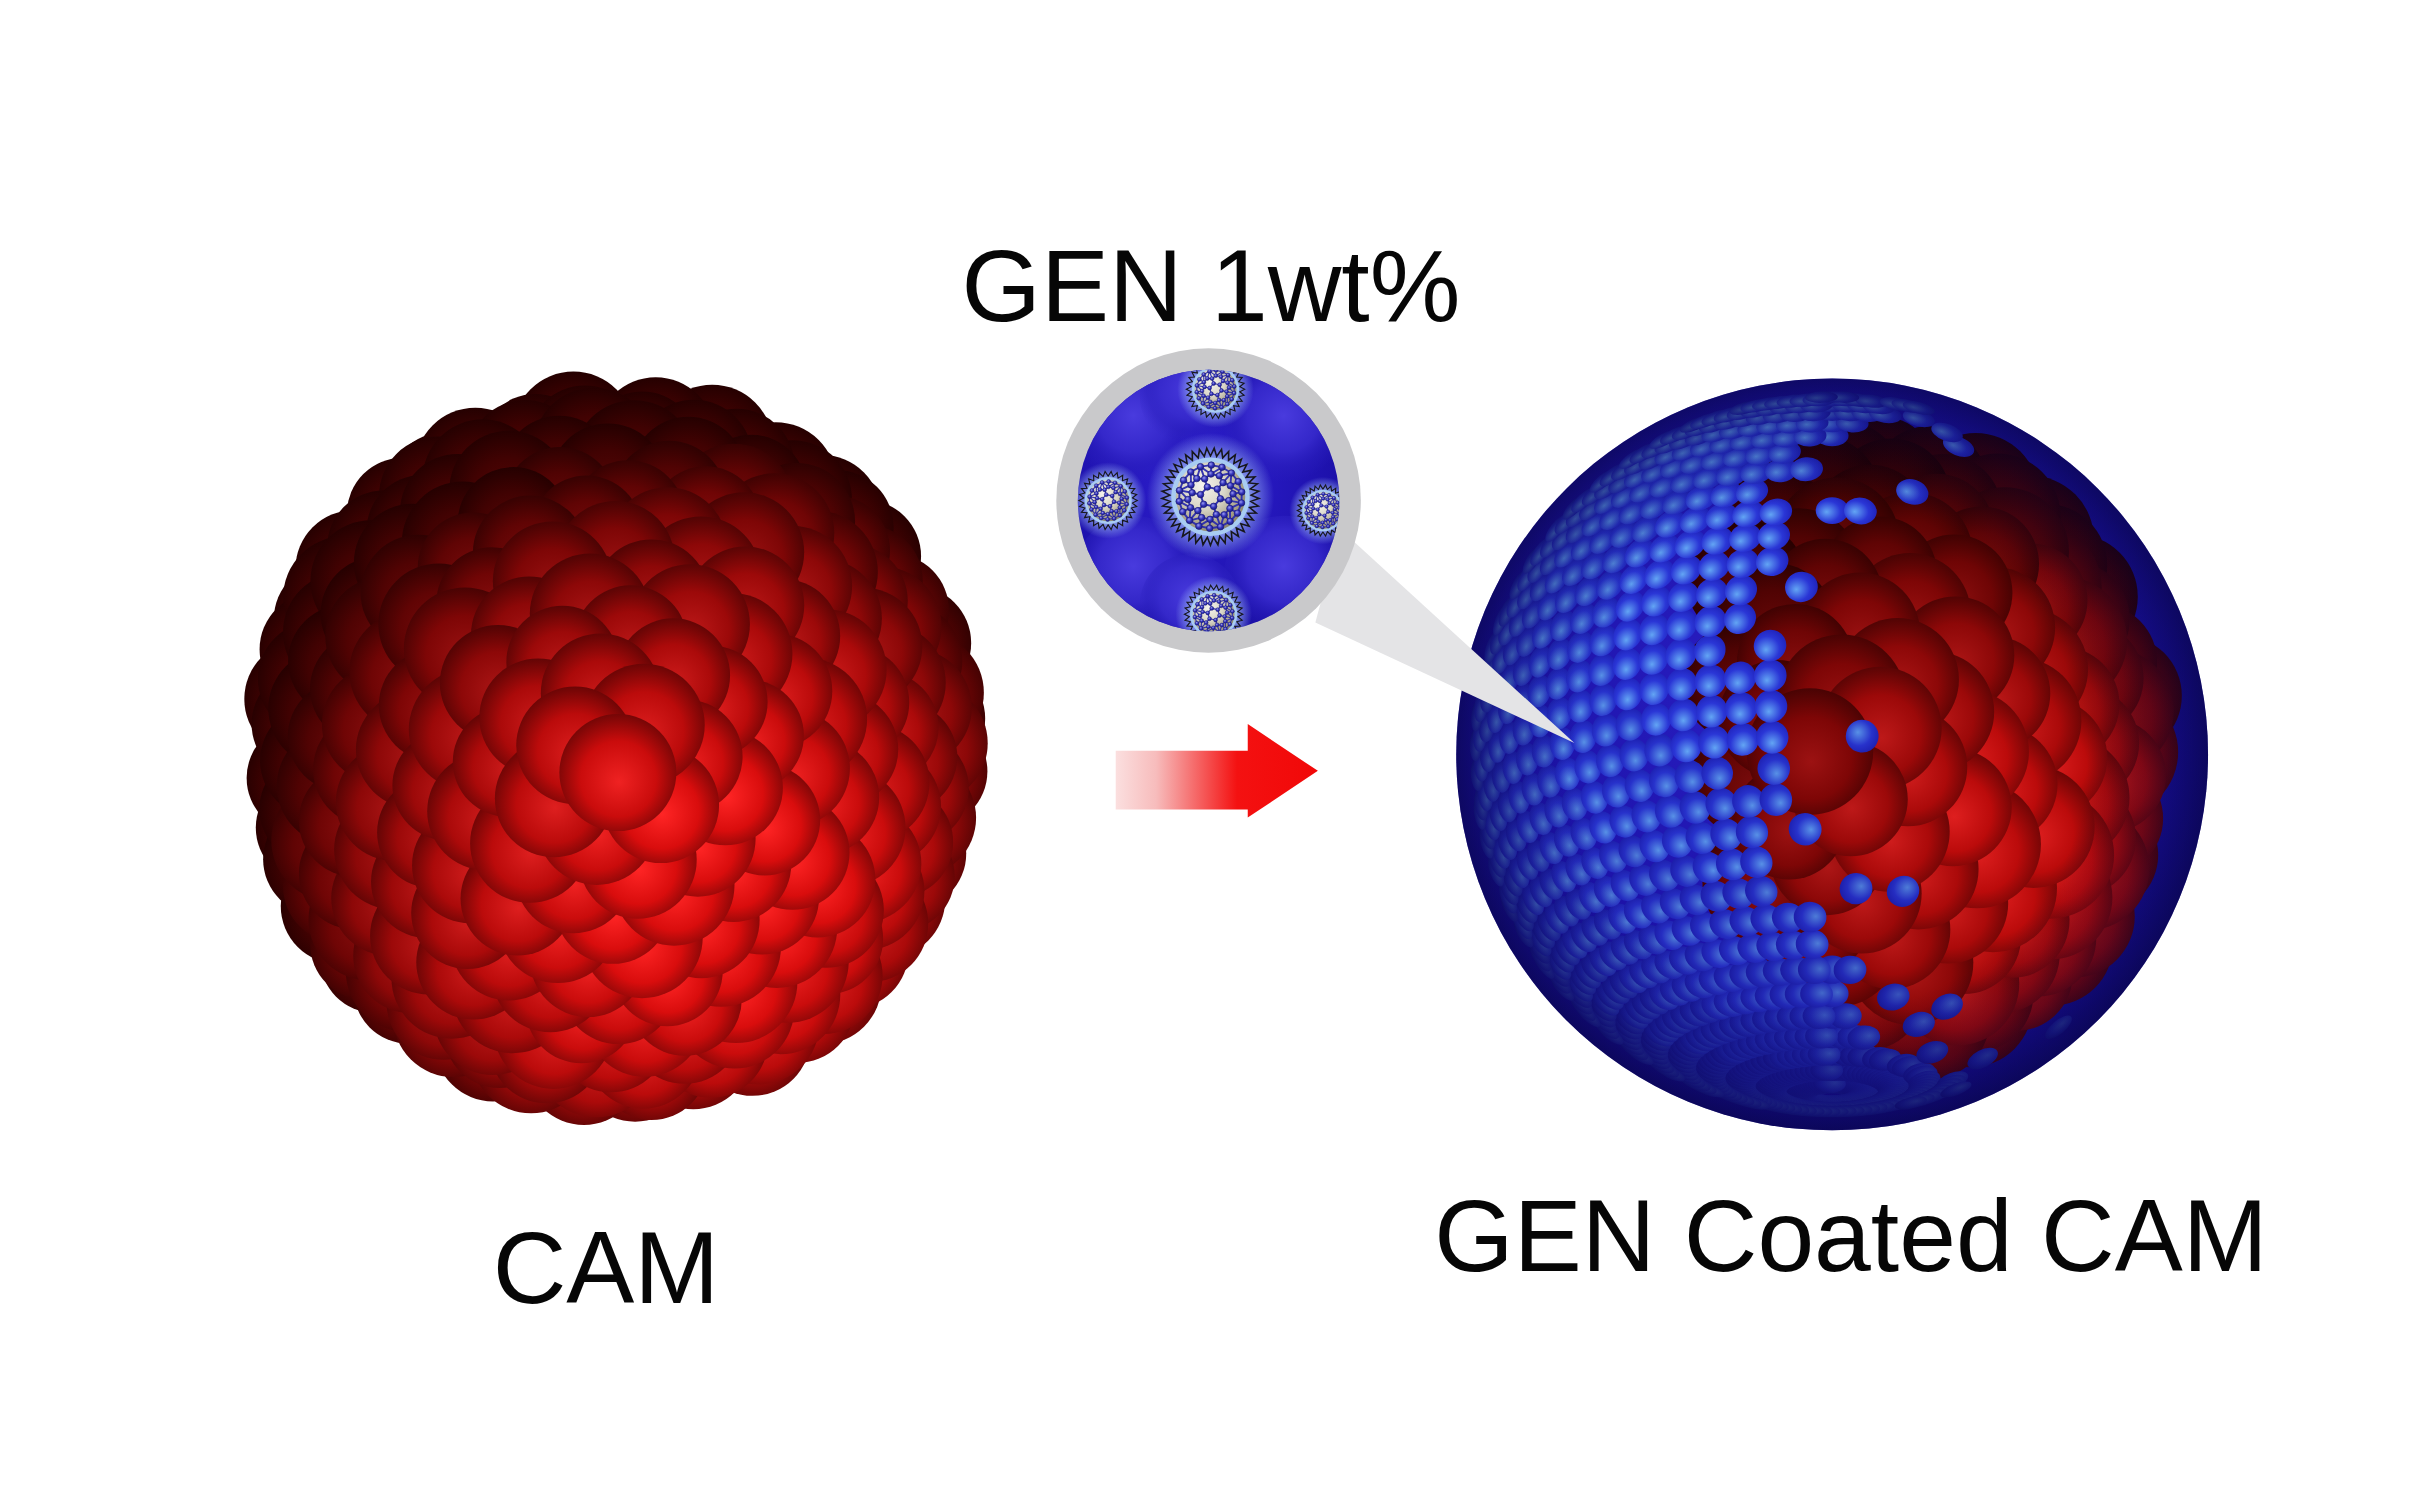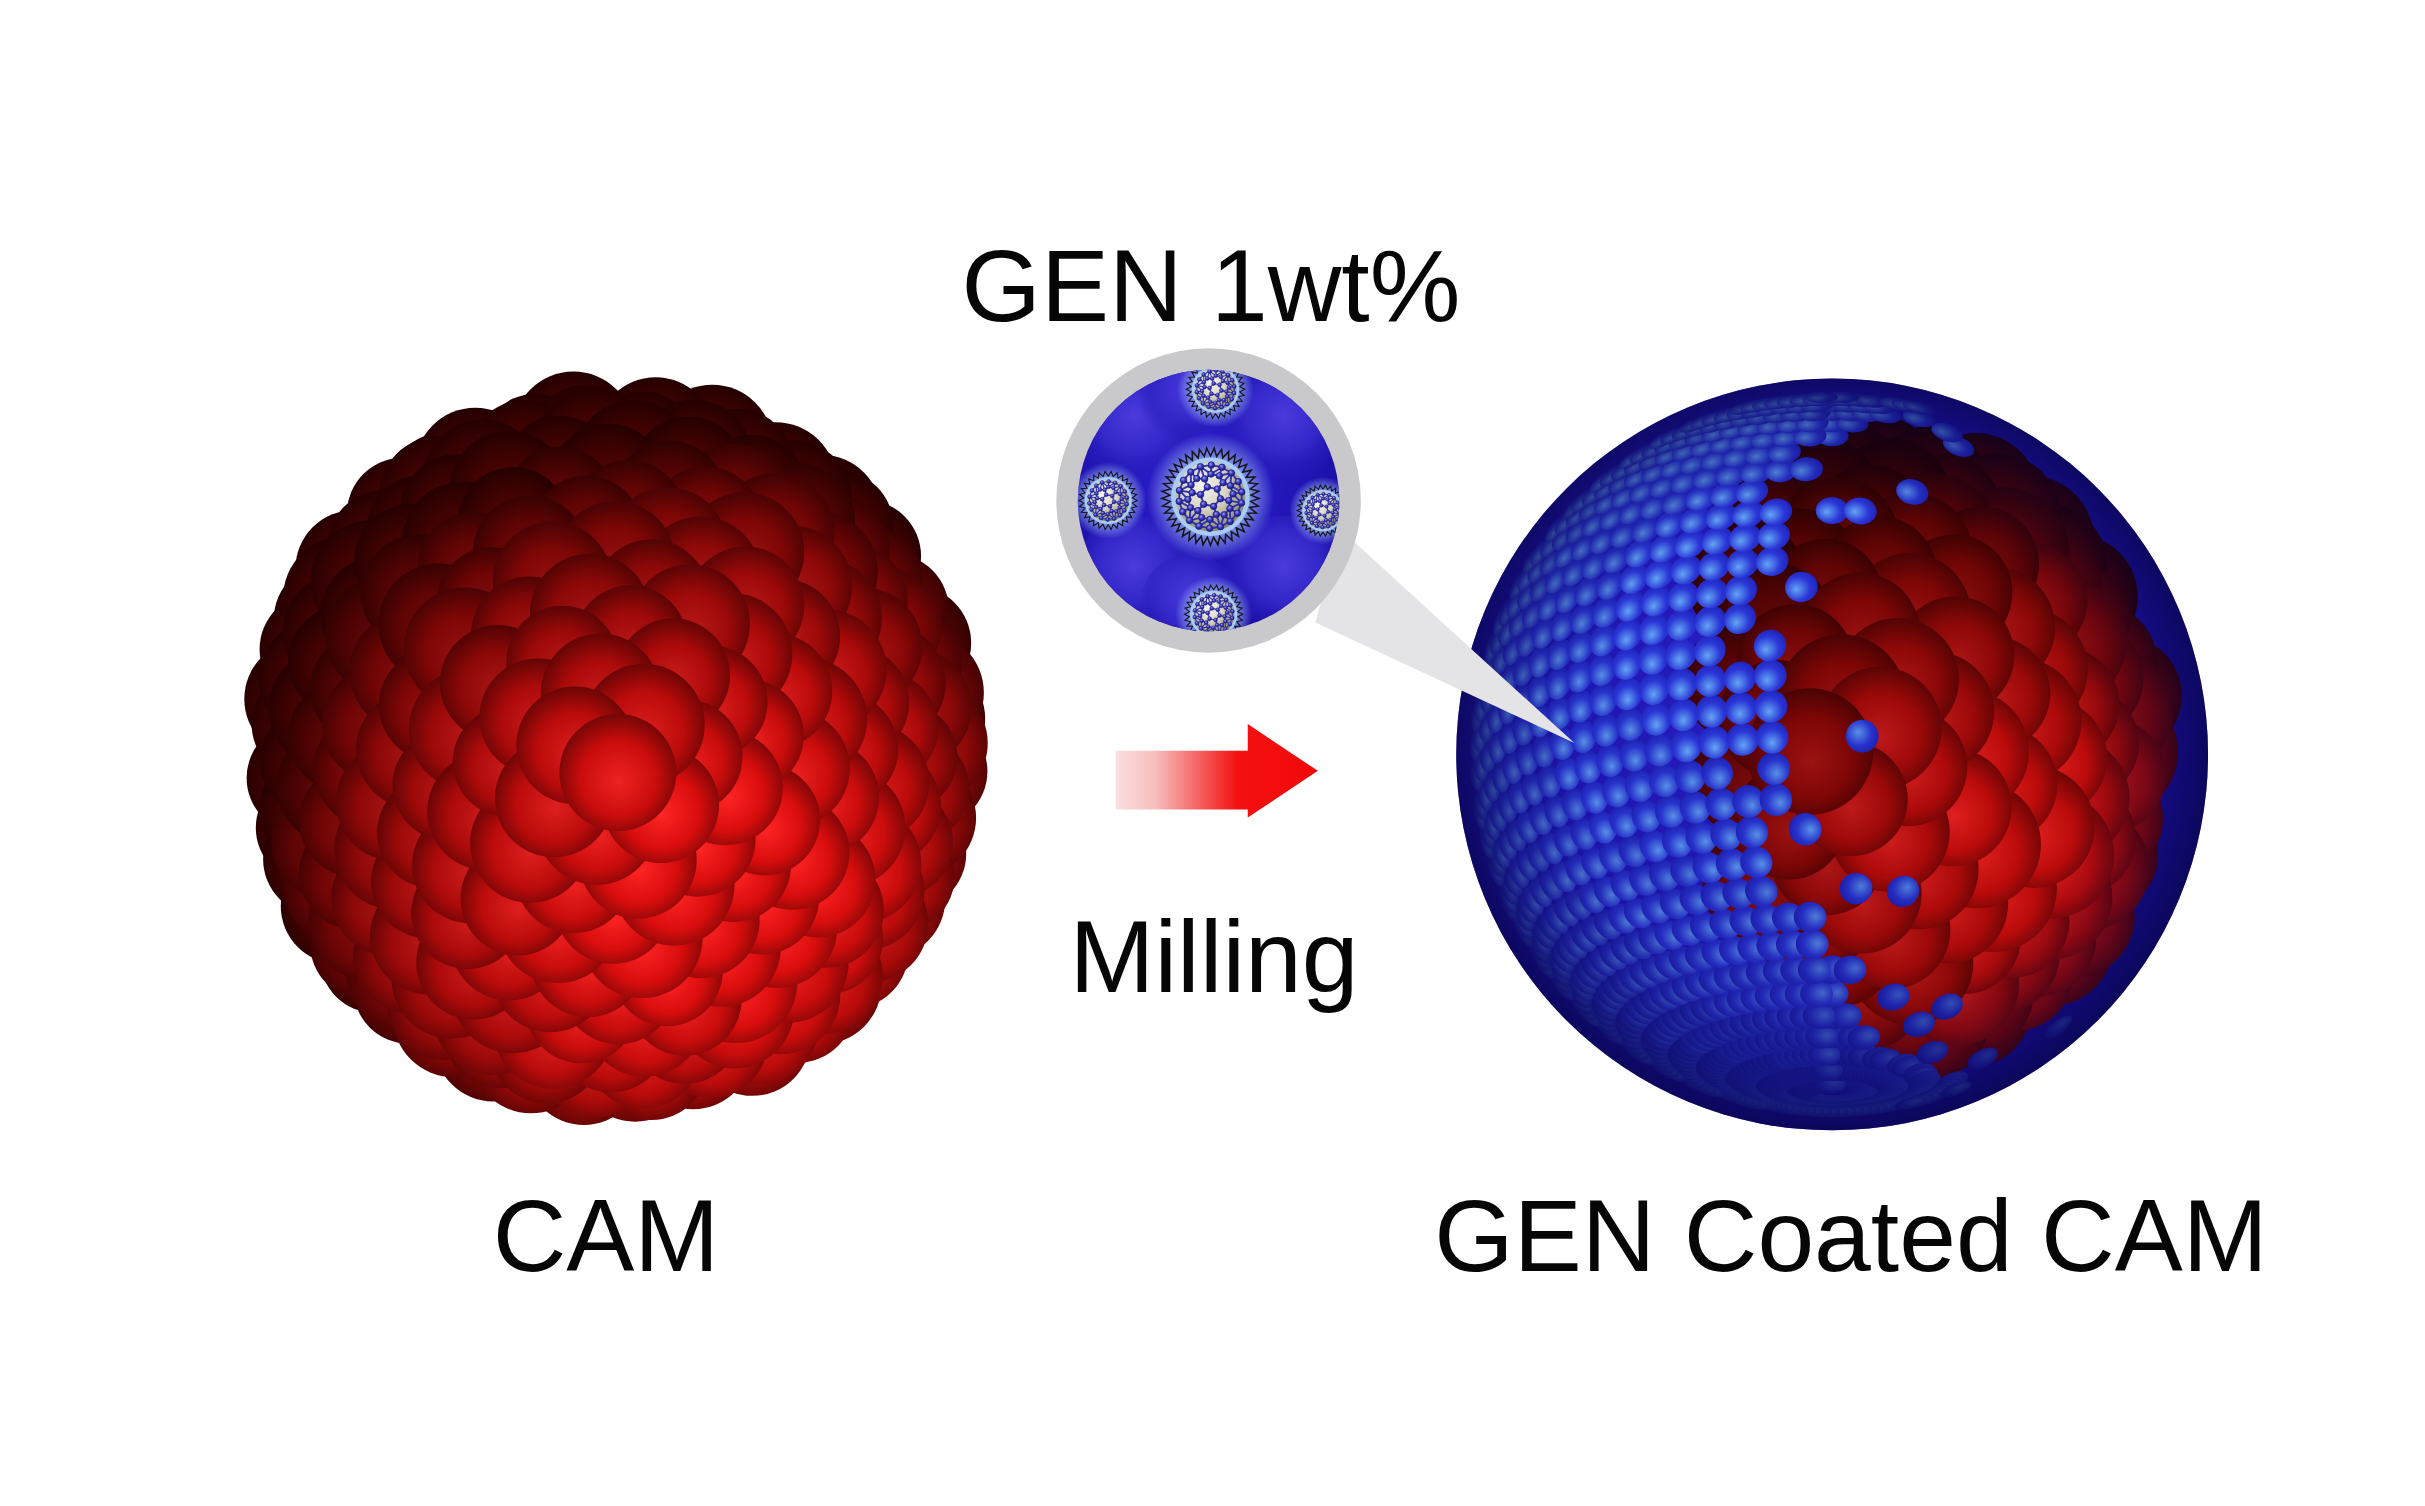--- a/index.html
+++ b/index.html
@@ -1900,17 +1900,16 @@
                 <circle cx="1960.0" cy="762.1" r="5.2"></circle>
                 <circle cx="1965.5" cy="778.6" r="5.2"></circle>
               </g>
             </g>
           </g>
         </g>
         <polygon points="1766,1188 1975,1188 1975,1146 2086,1220 1975,1294 1975,1281 1766,1281" fill="url(#ag)"></polygon>
       </svg>
     </div>
   <div class="lbl" id="lbl-gen" style="color: rgb(6, 6, 6);">GEN 1wt%</div>
-  <div class="lbl" id="lbl-milling" style="color: rgb(6, 6, 6);">Milling</div>
-  <div class="lbl" id="lbl-cam" style="color: rgb(6, 6, 6);">CAM</div>
+  <div class="lbl" id="lbl-cam" style="color: rgb(6, 6, 6); margin-top: 32px;">CAM</div>
   <div class="lbl" id="lbl-coated" style="color: rgb(6, 6, 6);">GEN Coated CAM</div>
 </div>
 
 
 </body></html>

